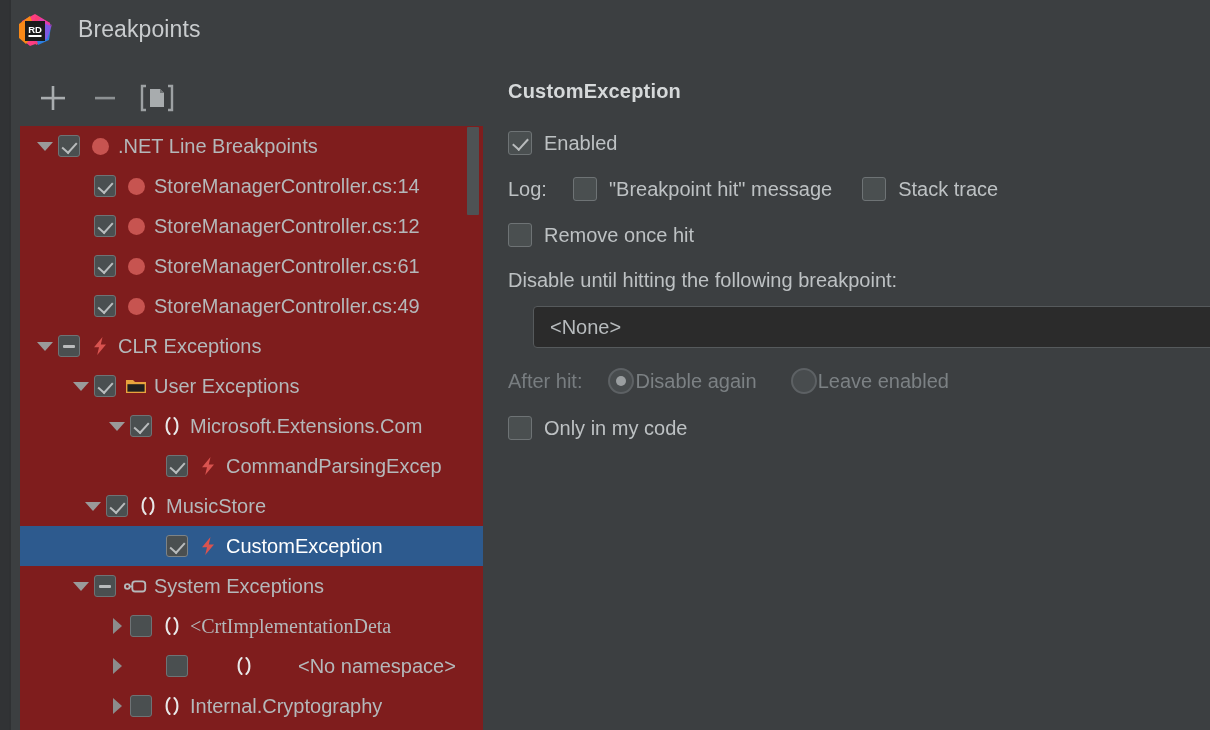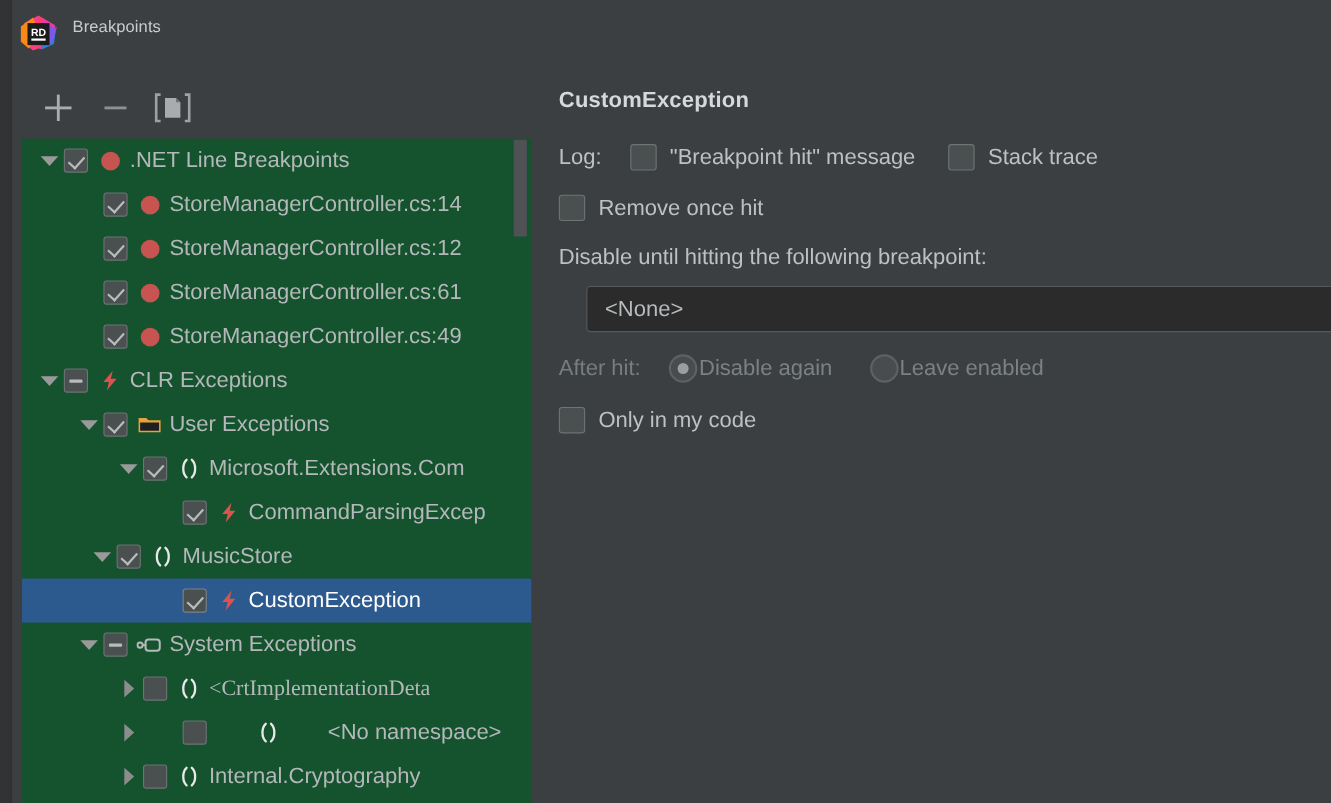--- a/index.html
+++ b/index.html
@@ -13,36 +13,36 @@
   .root{position:relative;width:1210px;height:730px;}
 
   
   .left-strip{position:absolute;left:0;top:0;width:9px;height:730px;background:#313335;}
   .left-strip-edge{position:absolute;left:9px;top:0;width:2px;height:730px;background:#2f3133;}
 
   
   .titlebar{position:absolute;left:0;top:0;width:1210px;height:62px;}
   .rider-logo{position:absolute;left:16px;top:12px;width:38px;height:38px;}
   .title-text{
-    position:absolute;left:66px;top:16px;
-    font-size:15px;color:#c9ccce;letter-spacing:.1px;
+    position:absolute;left:78px;top:16px;
+    font-size:23px;color:#c9ccce;letter-spacing:.1px;
   }
 
   
   .toolbar{position:absolute;left:20px;top:78px;width:463px;height:40px;}
   .tb-btn{position:absolute;top:0;width:42px;height:40px;cursor:default;}
   .tb-add{left:12px;}
   .tb-remove{left:64px;}
   .tb-view{left:116px;}
 
   
   .tree-panel{
     position:absolute;left:20px;top:126px;
     width:463px;height:604px;
-    background:#14532d;
+    background:#7f1d1d;
     overflow:hidden;
   }
   .tree-rows{position:absolute;left:0;top:0;width:463px;}
   .trow{
     position:relative;height:40px;width:463px;
     display:flex;align-items:center;
     white-space:nowrap;
     font-size:20px;color:#b4b8ba;
     cursor:default;
   }
@@ -359,20 +359,24 @@
           <span class="trow-label">Internal.Cryptography</span>
         </div>
       </div>
     <div class="vscroll"></div>
   </div>
 
   <div class="detail">
 
     <div class="detail-title">CustomException</div>
 
+    <div class="row">
+      <div class="cb checked"></div>
+      <span class="cb-label">Enabled</span>
+    </div>
 
 
     <div class="row">
       <span class="log-label">Log:</span>
       <div class="cb"></div>
       <span class="cb-label">"Breakpoint hit" message</span>
       <div class="log-gap"></div>
       <div class="cb"></div>
       <span class="cb-label">Stack trace</span>
     </div>

